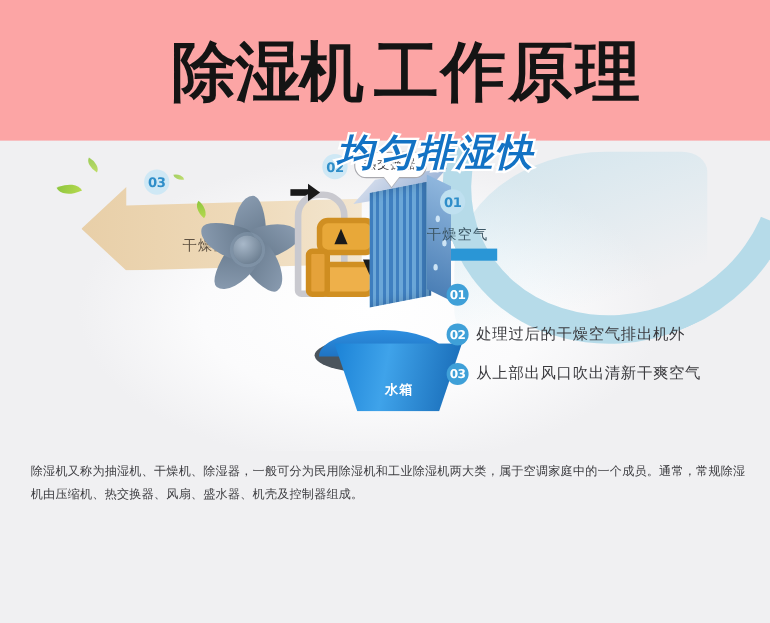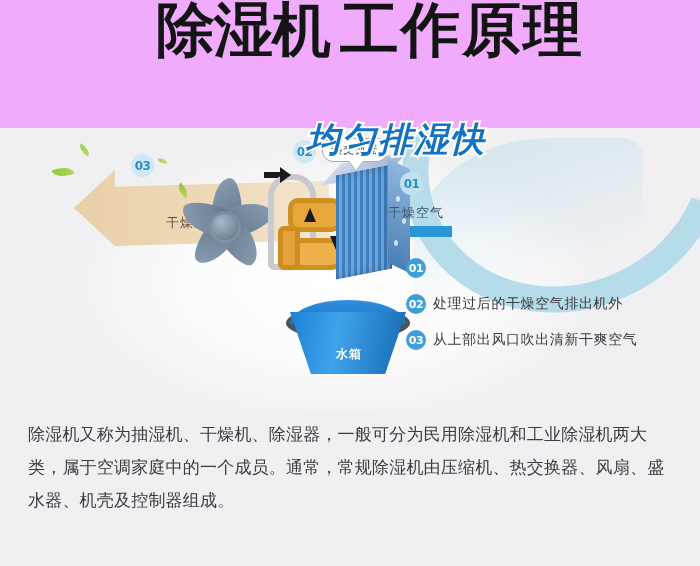--- a/index.html
+++ b/index.html
@@ -8,22 +8,23 @@
     background: #f0f0f2;
     font-family: "DejaVu Sans", "Liberation Sans", sans-serif;
     overflow: hidden;
     position: relative;
   }
 
   
   .header {
     height: 128px;
     display: flex;
+    align-items: center;
     justify-content: center;
-    background: #f0abfc;
+    background: #fca5a5;
     padding-left: 40px;
   }
   .title-text {
     font-size: 59px;
     font-weight: bold;
     color: #141414;
     letter-spacing: 1px;
     line-height: 1;
     white-space: nowrap;
   }
@@ -231,21 +232,21 @@
 
   
   .tank { position: absolute; left: 266px; top: 172px; width: 128px; height: 82px; }
   .tank-top {
     position: absolute; left: 6px; top: 0;
     width: 116px; height: 24px;
     background: linear-gradient(180deg, #2e8fe0, #1f74c4);
     border-radius: 50% / 100% 100% 0 0;
   }
   .tank-body {
-    position: absolute; left: 6px; top: 12px;
+    position: absolute; left: 20px; top: 12px;
     width: 116px; height: 62px;
     background: linear-gradient(100deg, #1b82d6 0%, #3fa3ea 40%, #1668b4 100%);
     clip-path: polygon(0% 0%, 100% 0%, 82% 100%, 18% 100%);
     font-family: Liberation Serif, serif;
   }
   .tank-label {
     position: absolute; left: 46px; top: 34px;
     font-size: 12px; color: #ffffff; letter-spacing: 1px;
     font-weight: bold;
   }
@@ -307,21 +308,21 @@
     white-space: nowrap;
   }
   .wm-line-2 { padding-left: 92px; }
 
   
   .body-text {
     position: absolute;
     left: 28px; right: 22px; top: 418px;
   }
   .para {
-    font-size: 17px;
+    font-size: 11px;
     line-height: 1.95;
     color: #3c3c40;
     letter-spacing: .2px;
     margin-bottom: 10px;
   }
   .para-2 { margin-bottom: 0; }
 </style>
 </head>
 <body>
 

